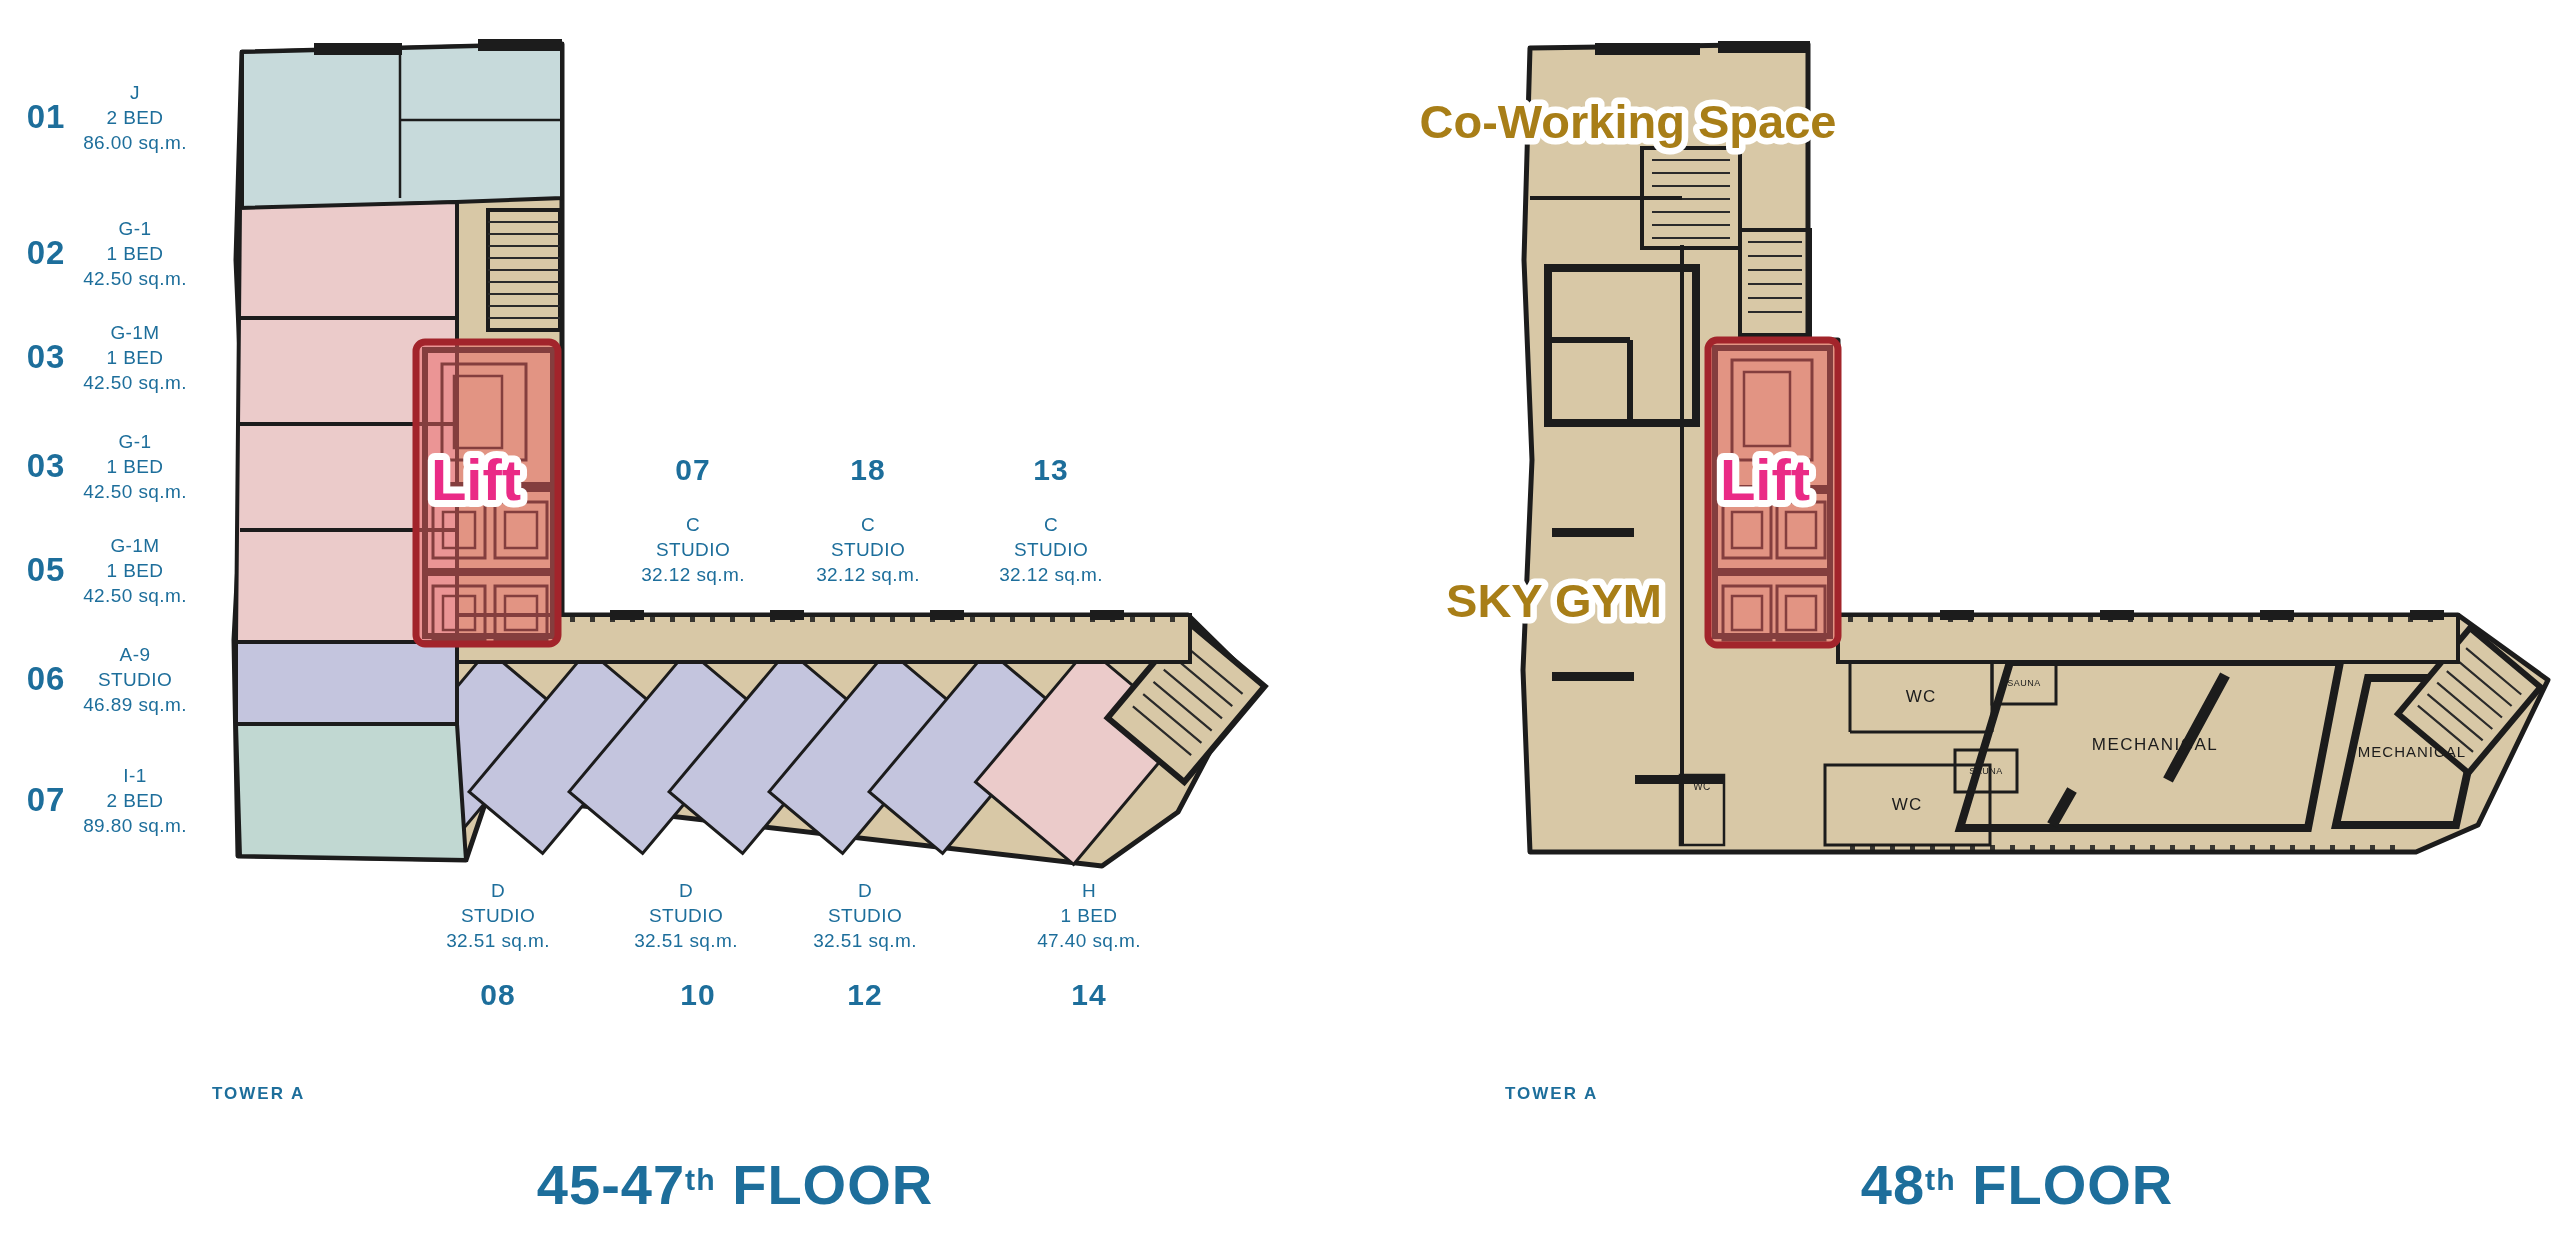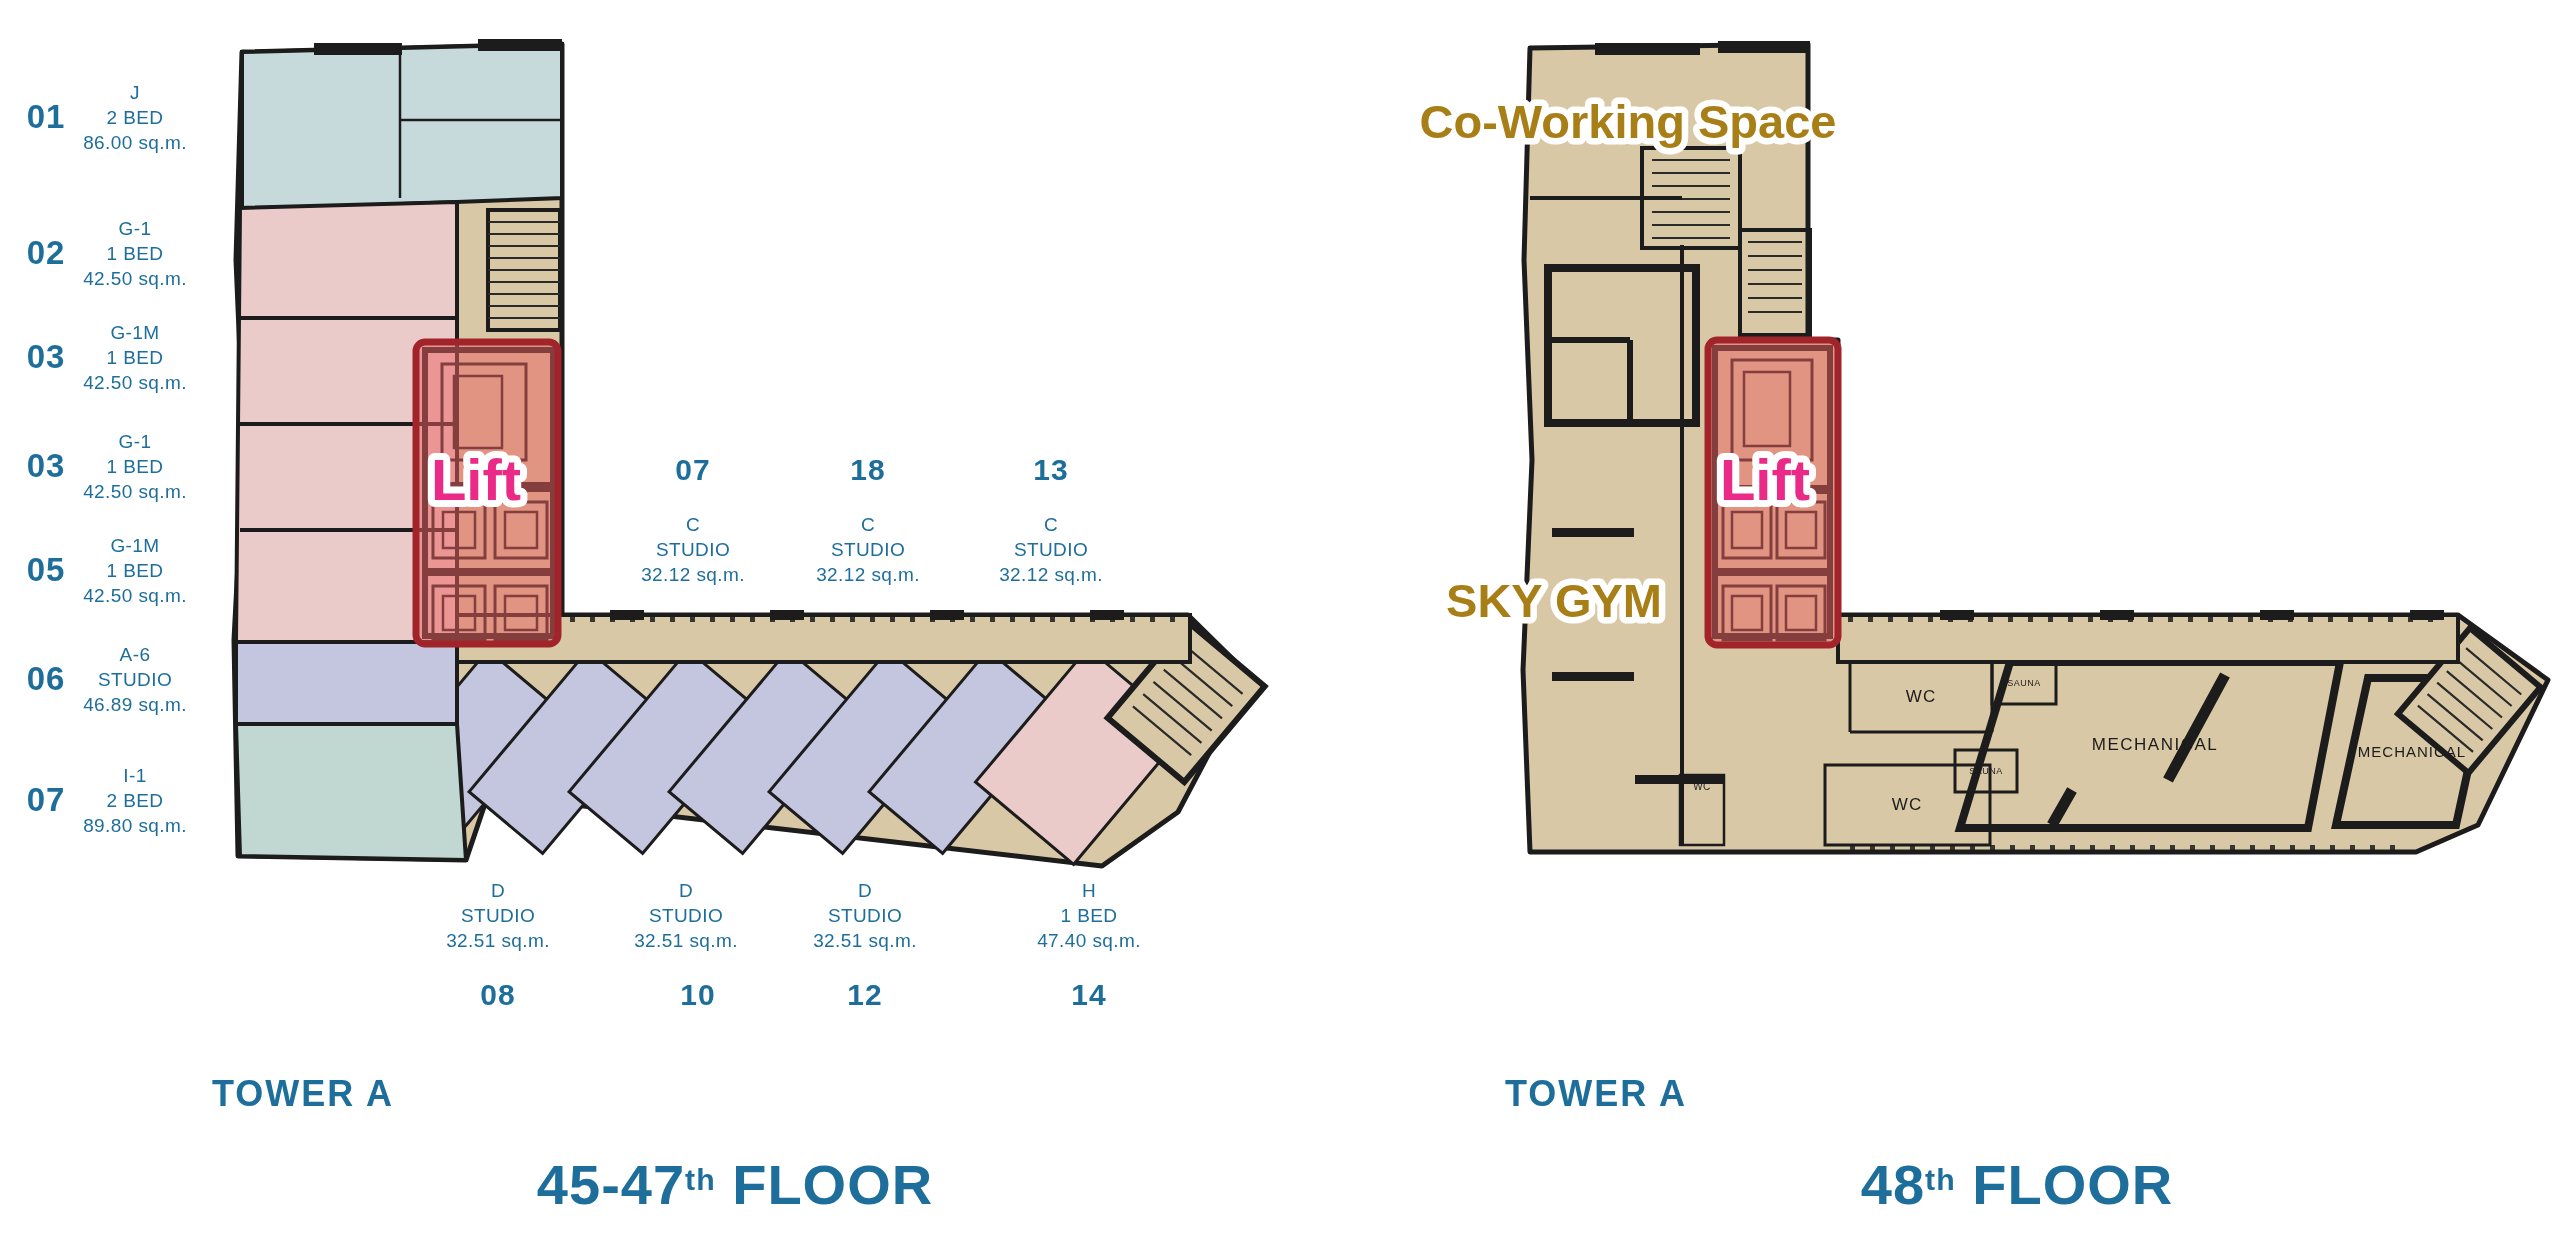--- a/index.html
+++ b/index.html
@@ -9,21 +9,21 @@
   }
   .abs{position:absolute;}
   .plabel{position:absolute;transform:translate(-50%,-50%);text-align:center;white-space:nowrap;}
   .num{color:var(--text-teal,#1d6e9b);font-weight:bold;font-size:33px;letter-spacing:1px;}
   .num-sm{color:var(--text-teal,#1d6e9b);font-weight:bold;font-size:30px;letter-spacing:1px;}
   .info{color:var(--text-teal,#1d6e9b);font-size:19px;line-height:25px;letter-spacing:0.4px;text-align:center;}
   .side-unit{position:absolute;left:0;width:240px;height:0;}
   .side-unit .unum{position:absolute;left:46px;top:0;transform:translate(-50%,-50%);}
   .side-unit .uinfo{position:absolute;left:135px;top:0;transform:translate(-50%,-50%);}
   .tower{position:absolute;transform:translateY(-50%);color:var(--text-teal,#1d6e9b);
-         font-weight:bold;font-size:36px;letter-spacing:2px;white-space:nowrap;}
+         font-weight:bold;font-size:17px;letter-spacing:2px;white-space:nowrap;}
   .floor-title{position:absolute;transform:translate(-50%,-50%);color:var(--text-teal,#1d6e9b);
          font-weight:bold;font-size:56px;letter-spacing:1px;white-space:nowrap;margin-left:40px;}
   .floor-title .sup{font-size:54%;position:relative;top:-0.45em;}
   .room-label{color:var(--room-text,#1c1c1c);font-weight:normal;}
   .rl-wc{font-size:17px;letter-spacing:1px;}
   .rl-wc-sm{font-size:10px;letter-spacing:0.5px;}
   .rl-sauna{font-size:9px;letter-spacing:0.5px;}
   .rl-mech{font-size:17px;letter-spacing:1.5px;}
   .rl-mech2{font-size:15px;letter-spacing:1px;}
 
@@ -163,21 +163,21 @@
       <div class="unum num">05</div>
       <div class="uinfo info">
         <div>G-1M</div>
         <div>1 BED</div>
         <div>42.50 sq.m.</div>
       </div>
     </div>
     <div class="side-unit" style="top:679px;">
       <div class="unum num">06</div>
       <div class="uinfo info">
-        <div>A-6</div>
+        <div>A-9</div>
         <div>STUDIO</div>
         <div>46.89 sq.m.</div>
       </div>
     </div>
     <div class="side-unit" style="top:800px;">
       <div class="unum num">07</div>
       <div class="uinfo info">
         <div>I-1</div>
         <div>2 BED</div>
         <div>89.80 sq.m.</div>

